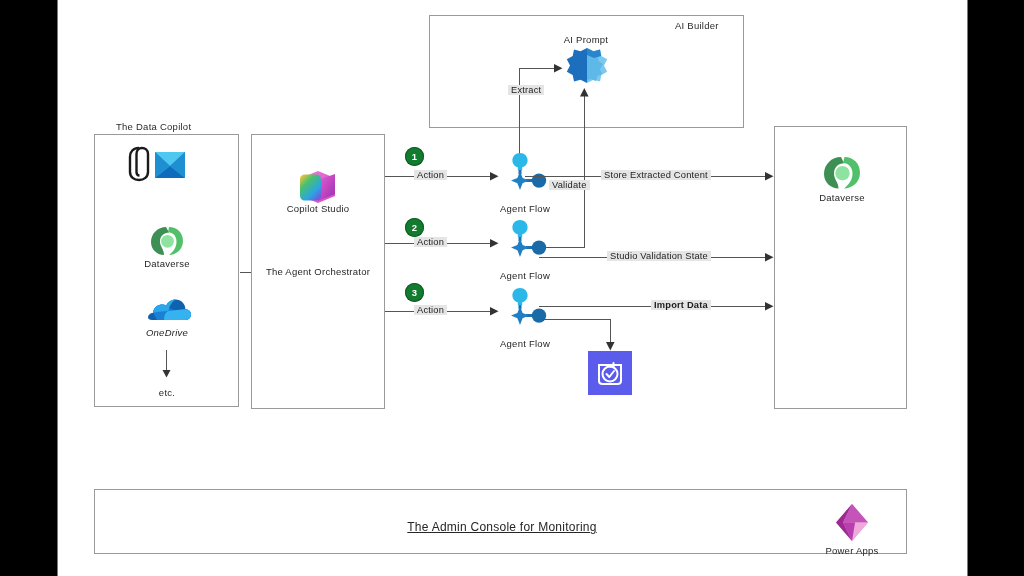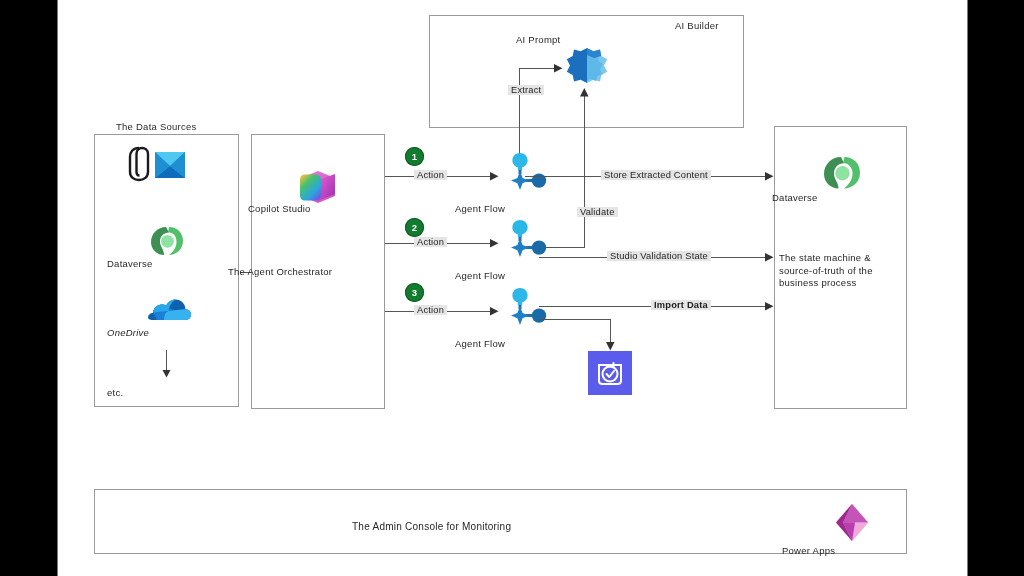--- a/index.html
+++ b/index.html
@@ -2,41 +2,41 @@
 <html><head>
 <meta charset="utf-8">
 <style>
   html,body{margin:0;padding:0;background:#000;}
   body{width:1024px;height:576px;overflow:hidden;font-family:"Liberation Sans",sans-serif;}
   #stage{position:relative;width:1024px;height:576px;background:#000;}
   #canvas{position:absolute;left:57px;top:0;width:909px;height:576px;background:#ffffff;
           border-left:1.5px solid #7a7a7a;border-right:1.5px solid #7a7a7a;}
   .abs{position:absolute;}
   .box{position:absolute;border:1.3px solid #9a9a9a;background:#ffffff;box-sizing:border-box;}
-  .cap{position:absolute;color:#262626;font-size:9.5px;letter-spacing:.25px;text-align:left;
+  .cap{position:absolute;color:#262626;font-size:9.5px;letter-spacing:.25px;text-align:center;
        line-height:12.5px;white-space:pre-line;}
   .cap.nowrap{white-space:nowrap;}
   .ln{position:absolute;background:#555;}
   .lh{height:1.1px;}
   .lv{width:1.1px;}
   .lbl{position:absolute;font-size:9.3px;color:#1d1d1d;background:#e5e5e5;padding:0 3px;
        white-space:nowrap;letter-spacing:.2px;}
   .badge{position:absolute;width:19px;height:19px;border-radius:50%;background:#127b2f;
          color:#fff;font-size:9.5px;font-weight:bold;display:flex;align-items:center;
          justify-content:center;box-shadow:0 0 0 1px #0c5d22 inset;}
   .ttl{position:absolute;font-size:9.5px;color:#2b2b2b;letter-spacing:.25px;white-space:nowrap;}
   svg{display:block;overflow:visible;}
 </style>
 </head>
 <body>
 
 <div id="stage">
   <div id="canvas">
 
-    <div class="ttl" style="left:58px;top:121px;">The Data Sources</div>
+    <div class="ttl" style="left:58px;top:121px;">The Data Copilot</div>
     <div class="box" style="left:36px;top:134px;width:145px;height:273px;"></div>
 
     <div class="abs" style="left:61px;top:142px;width:95px;height:40px;">
       <svg width="95" height="40" viewBox="0 0 95 40">
         <g stroke="#1a1a1a" stroke-width="2.4" fill="none">
           <path d="M20 6 C14 6 11 10 11 15 L11 30 C11 35 15 38 20 38 C25 38 29 35 29 30 L29 12"></path>
           <path d="M29 12 C29 8 26 6 23 6 C20 6 17.5 8 17.5 12 L17.5 30 C17.5 32.5 19 33.5 20.5 33.5"></path>
         </g>
         <path d="M36 10 L66 10 L66 36 L36 36 Z" fill="#28a8e0"></path>
         <path d="M36 10 L51 24 L66 10 Z" fill="#50c7f0"></path>
@@ -130,21 +130,21 @@
     </div>
     <div class="lbl" style="left:450px;top:85px;">Extract</div>
 
     <div class="ln lh" style="left:467px;top:247px;width:60px;"></div>
     <div class="ln lv" style="left:526px;top:96px;height:152px;"></div>
     <div class="abs" style="left:522px;top:88px;">
       <svg width="9" height="9" viewBox="0 0 9 9">
           <path d="M4.3 0 L8.6 8.5 L0 8.5 Z" fill="#333"></path>
         </svg>
     </div>
-    <div class="lbl" style="left:519px;top:180px;margin-top:27px;">Validate</div>
+    <div class="lbl" style="left:491px;top:180px;">Validate</div>
 
     <div class="badge" style="left:347px;top:147px;">1</div>
     <div class="ln lh" style="left:327px;top:176px;width:110px;"></div>
     <div class="abs" style="left:432px;top:172px;">
       <svg width="9" height="9" viewBox="0 0 9 9">
           <path d="M0 0 L8.5 4.3 L0 8.6 Z" fill="#333"></path>
         </svg>
     </div>
     <div class="lbl" style="left:356px;top:170px;">Action</div>
 
@@ -244,26 +244,23 @@
 
     <div class="box" style="left:716px;top:126px;width:133px;height:283px;"></div>
     <div class="abs" style="left:764px;top:155px;width:40px;height:36px;">
       <svg width="40" height="36" viewBox="0 0 40 36">
         <path d="M19 2 C9.5 2 2 9.5 2 19 C2 28 9.5 33.5 16.5 33.5 C16.5 27 12 24.5 12 18.4 C12 12.2 16.5 8.2 22 8.2 Z" fill="#3e8f53"></path>
         <path d="M22.5 2 C31.8 2 38 8.8 38 17.8 C38 27.4 30 33.5 22 33.5 C27.6 29 30.5 24.5 30.5 18.3 C30.5 12.2 26.5 7.9 21 7.9 Z" fill="#52c06b"></path>
         <circle cx="20.5" cy="18.2" r="7.2" fill="#8fe3a0"></circle>
       </svg>
     </div>
     <div class="cap nowrap" style="left:784px;top:192px;width:140px;margin-left:-70px;">Dataverse</div>
-    <div class="cap" style="left:784px;top:252px;width:126px;margin-left:-63px;">The state machine &amp;
-source-of-truth of the
-business process</div>
 
     <div class="box" style="left:36px;top:489px;width:813px;height:65px;"></div>
-    <div class="cap nowrap" style="left:444px;top:521px;width:300px;margin-left:-150px;font-size:10px;">The Admin Console for Monitoring</div>
+    <div class="cap nowrap" style="left:444px;top:521px;width:300px;margin-left:-150px;font-size:12px;text-decoration:underline;">The Admin Console for Monitoring</div>
 
     <div class="abs" style="left:773px;top:502px;width:42px;height:42px;">
       <svg width="42" height="42" viewBox="0 0 42 42">
         <path d="M21 2 L37 20.5 L21 39 L5 20.5 Z" fill="#e38ed2"></path>
         <path d="M21 2 L12 20.5 L21 39 L5 20.5 Z" fill="#9c2a91"></path>
         <path d="M21 2 L37 20.5 L24 20.5 L12 20.5 Z" fill="#c554b8"></path>
         <path d="M21 39 L37 20.5 L24 20.5 Z" fill="#efa9dd"></path>
         <path d="M12 20.5 L21 39 L24 20.5 Z" fill="#ba3fae"></path>
       </svg>
     </div>

